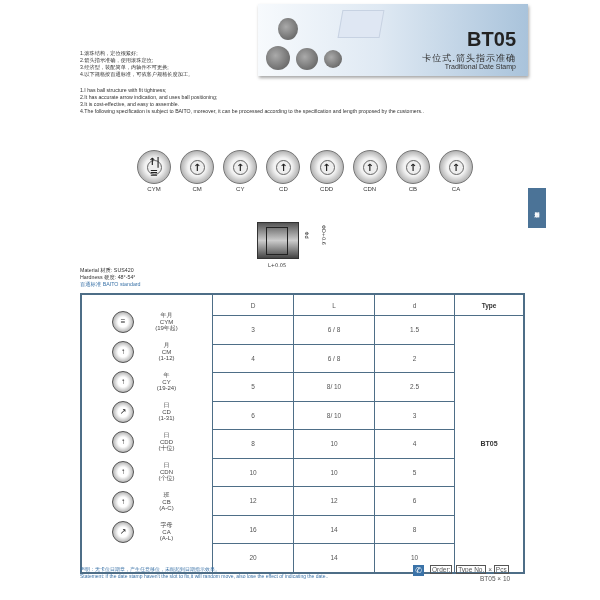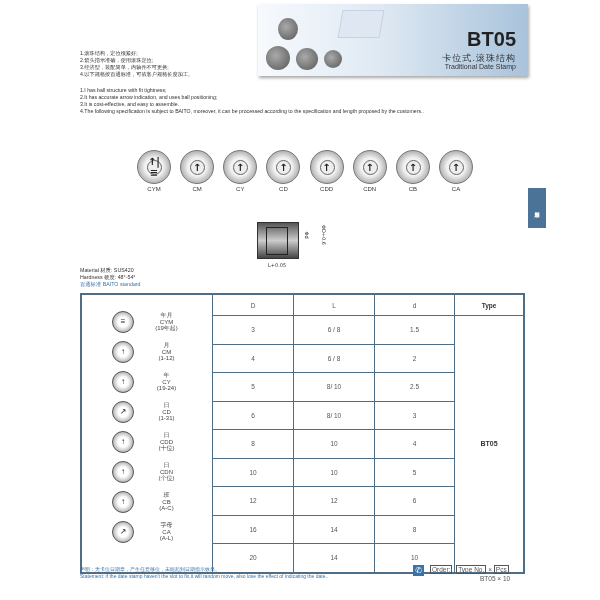--- a/index.html
+++ b/index.html
@@ -43,21 +43,21 @@
 </style>
 </head>
 <body>
 
 <div class="banner">
   <div class="stamp-img" style="left:20px;top:14px;width:20px;height:22px;"></div>
   <div class="stamp-img" style="left:8px;top:42px;width:24px;height:24px;"></div>
   <div class="stamp-img" style="left:38px;top:44px;width:22px;height:22px;"></div>
   <div class="stamp-img" style="left:66px;top:46px;width:18px;height:18px;"></div>
   <div class="title">BT05</div>
-  <div class="cn">卡位式.滚珠结构</div>
+  <div class="cn">卡位式.箭头指示准确</div>
   <div class="en">Traditional Date Stamp</div>
 </div>
 <div class="box-img"></div>
 
 <div class="notes" style="top:50px;">
   <div>1.滚珠结构，定位很紧好;</div>
   <div>2.箭头指示准确，使用滚珠定位;</div>
   <div>3.经济型，装配简单，内轴件不可更换;</div>
   <div>4.以下规格按百通标准，可依客户规格长度加工。</div>
 </div>

